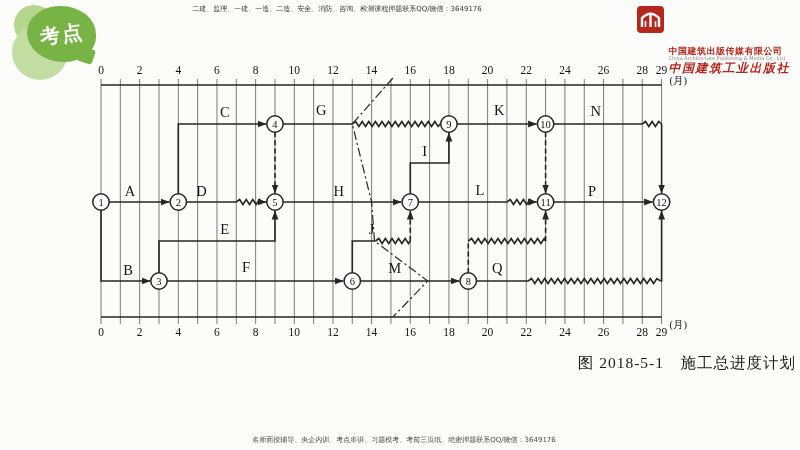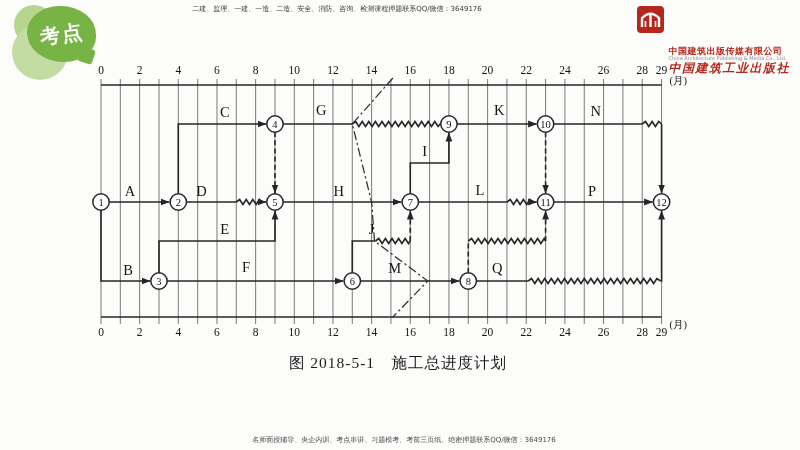--- a/index.html
+++ b/index.html
@@ -30,21 +30,21 @@
   #diagram .axis{stroke:#262626;stroke-width:1.6;}
   #diagram .act{stroke:#262626;stroke-width:1.6;fill:none;}
   #diagram .dash{stroke-dasharray:5,3.2;}
   #diagram .dd{stroke:#2e2e2e;stroke-width:1.25;fill:none;stroke-dasharray:9,3,2.2,3;}
   #diagram .ticktext{font-family:"Liberation Serif",serif;font-size:11.5px;fill:#141414;}
   #diagram .unit{font-size:10.5px;}
   #diagram .actlabel{font-family:"Liberation Serif",serif;font-size:14.5px;fill:#141414;}
   #diagram .nodec{fill:#ffffff;stroke:#262626;stroke-width:1.5;}
   #diagram .nodetext{font-family:"Liberation Serif",serif;font-size:10.5px;fill:#111111;}
   
-  .caption{position:absolute;top:353px;left:0;width:796px;text-align:center;
+  .caption{position:absolute;top:353px;left:0;width:796px;text-align:right;
            font-family:"Liberation Serif",serif;font-size:15.5px;color:#1c1c1c;letter-spacing:1px;}
 </style>
 </head>
 <body>
 
 <div class="page">
 
   <div class="badge">
     <div class="badge-c1"></div>
     <div class="badge-c2"></div>

